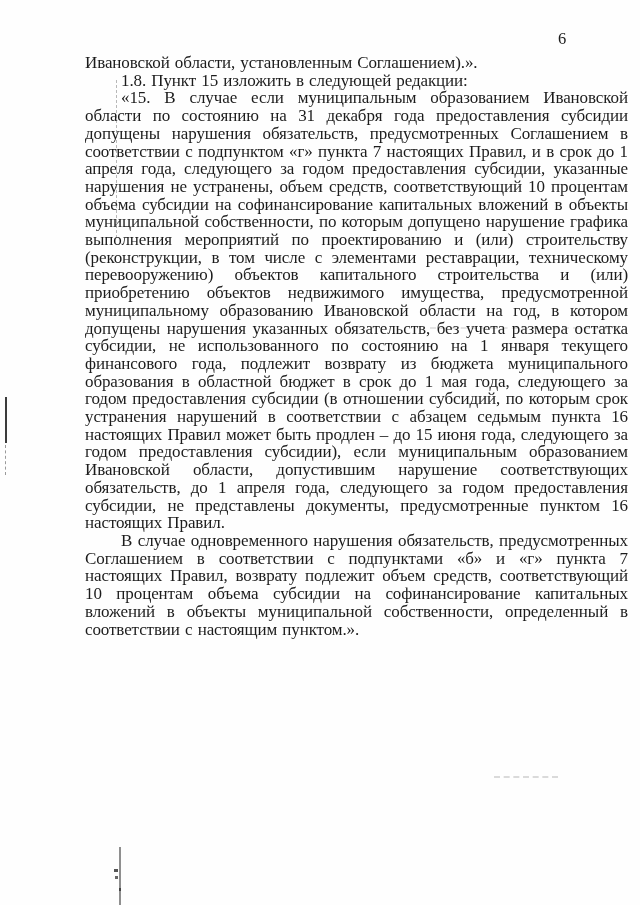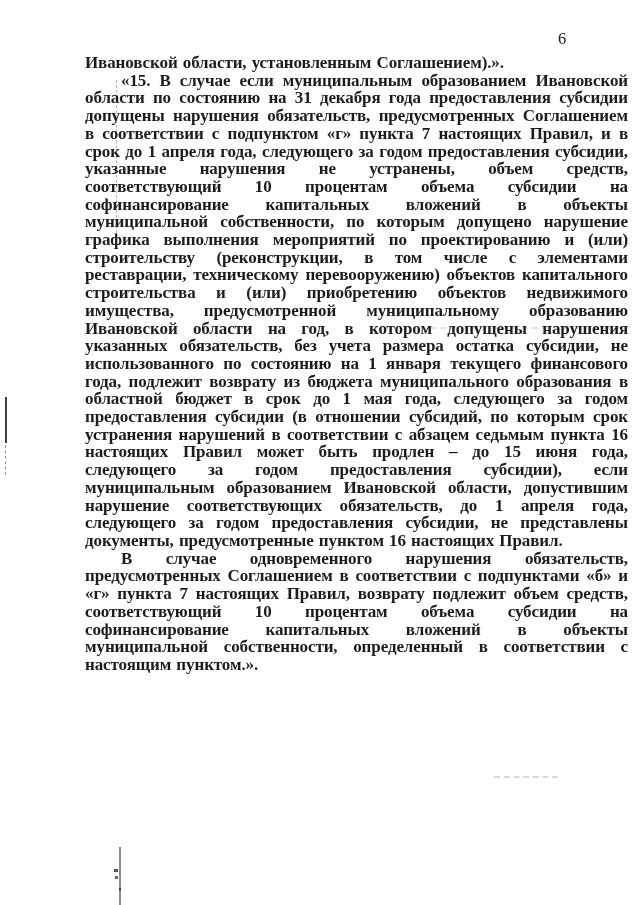--- a/index.html
+++ b/index.html
@@ -31,21 +31,20 @@
     font-size: 17px;
     line-height: 17.7px;
     text-align: justify;
     word-spacing: 0.06em;
     letter-spacing: -0.1px;
   }
   .text-block p {
     margin: 0;
     padding: 0;
     text-indent: 36px;
-    font-weight: bold;
   }
   .text-block p.no-indent {
     text-indent: 0;
   }
   
   .artifact { position: absolute; }
   .left-bar {
     left: 5px; top: 397px;
     width: 2px; height: 46px;
     background: #3c3c3c;
@@ -81,20 +80,21 @@
 </style>
 </head>
 <body>
 
 <div class="page">
 
   <div class="page-number">6</div>
 
   <div class="text-block">
     <p class="no-indent">Ивановской области, установленным Соглашением).».</p>
+    <p>1.8. Пункт 15 изложить в следующей редакции:</p>
     <p>«15. В случае если муниципальным образованием Ивановской области по состоянию на 31 декабря года предоставления субсидии допущены нарушения обязательств, предусмотренных Соглашением в соответствии с подпунктом «г» пункта 7 настоящих Правил, и в срок до 1 апреля года, следующего за годом предоставления субсидии, указанные нарушения не устранены, объем средств, соответствующий 10 процентам объема субсидии на софинансирование капитальных вложений в объекты муниципальной собственности, по которым допущено нарушение графика выполнения мероприятий по проектированию и (или) строительству (реконструкции, в том числе с элементами реставрации, техническому перевооружению) объектов капитального строительства и (или) приобретению объектов недвижимого имущества, предусмотренной муниципальному образованию Ивановской области на год, в котором допущены нарушения указанных обязательств, без учета размера остатка субсидии, не использованного по состоянию на 1 января текущего финансового года, подлежит возврату из бюджета муниципального образования в областной бюджет в срок до 1 мая года, следующего за годом предоставления субсидии (в отношении субсидий, по которым срок устранения нарушений в соответствии с абзацем седьмым пункта 16 настоящих Правил может быть продлен – до 15 июня года, следующего за годом предоставления субсидии), если муниципальным образованием Ивановской области, допустившим нарушение соответствующих обязательств, до 1 апреля года, следующего за годом предоставления субсидии, не представлены документы, предусмотренные пунктом 16 настоящих Правил.</p>
     <p>В случае одновременного нарушения обязательств, предусмотренных Соглашением в соответствии с подпунктами «б» и «г» пункта 7 настоящих Правил, возврату подлежит объем средств, соответствующий 10 процентам объема субсидии на софинансирование капитальных вложений в объекты муниципальной собственности, определенный в соответствии с настоящим пунктом.».</p>
   </div>
 
   <div class="artifact left-bar"></div>
   <div class="artifact left-bar-dashes"></div>
   <div class="artifact fold-line-top"></div>
   <div class="artifact bottom-line"></div>
   <div class="artifact bottom-speck-1"></div>
   <div class="artifact bottom-speck-2"></div>

